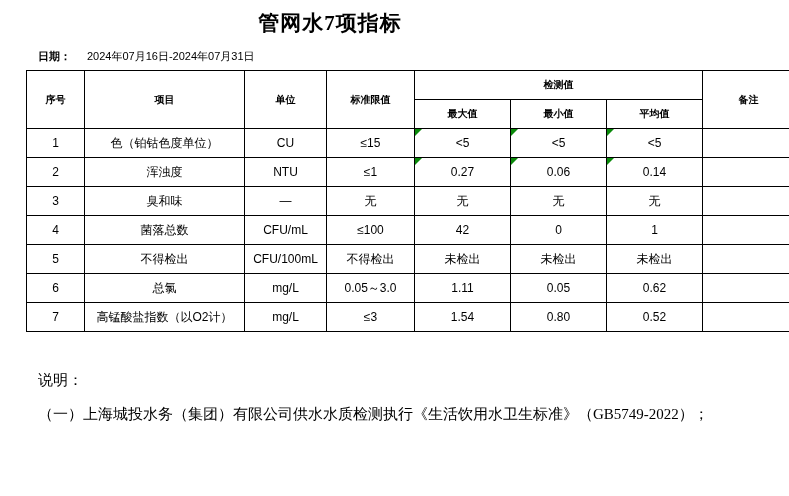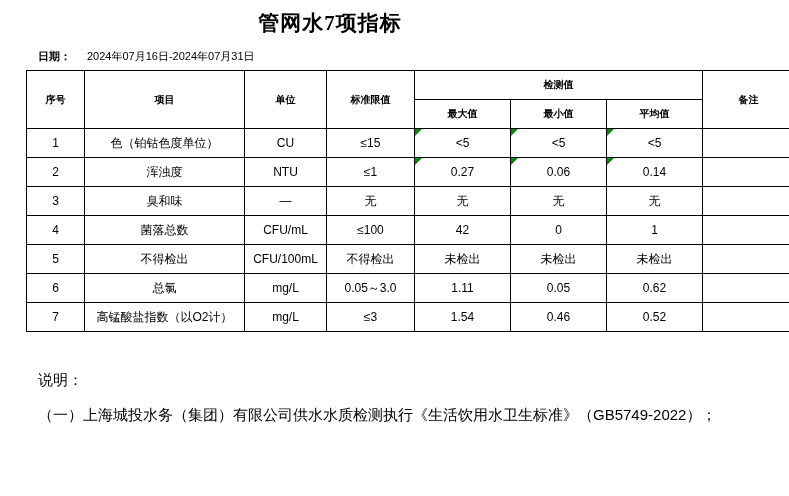--- a/index.html
+++ b/index.html
@@ -89,20 +89,21 @@
   }
   .notes .head {
     margin-bottom: 12px;
   }
   .notes p {
     margin: 0 0 2px 0;
     text-indent: 0;
   }
   .notes .indent {
     padding-left: 0;
+    font-family: Liberation Serif, serif;
   }
 </style>
 </head>
 <body>
 
 <div class="page">
 
   <div class="doc-title">管网水7项指标</div>
 
   <div class="date-row">
@@ -196,21 +197,21 @@
         <td class="num">0.05</td>
         <td class="num">0.62</td>
         <td></td>
       </tr>
       <tr>
         <td>7</td>
         <td class="left">高锰酸盐指数（以O2计）</td>
         <td class="left">mg/L</td>
         <td class="left">≤3</td>
         <td class="num">1.54</td>
-        <td class="num">0.46</td>
+        <td class="num">0.80</td>
         <td class="num">0.52</td>
         <td></td>
       </tr>
     </tbody>
   </table>
 
   <div class="notes">
     <div class="head">说明：</div>
     <p class="indent">（一）上海城投水务（集团）有限公司供水水质检测执行《生活饮用水卫生标准》（GB5749-2022）；</p>
   </div>

